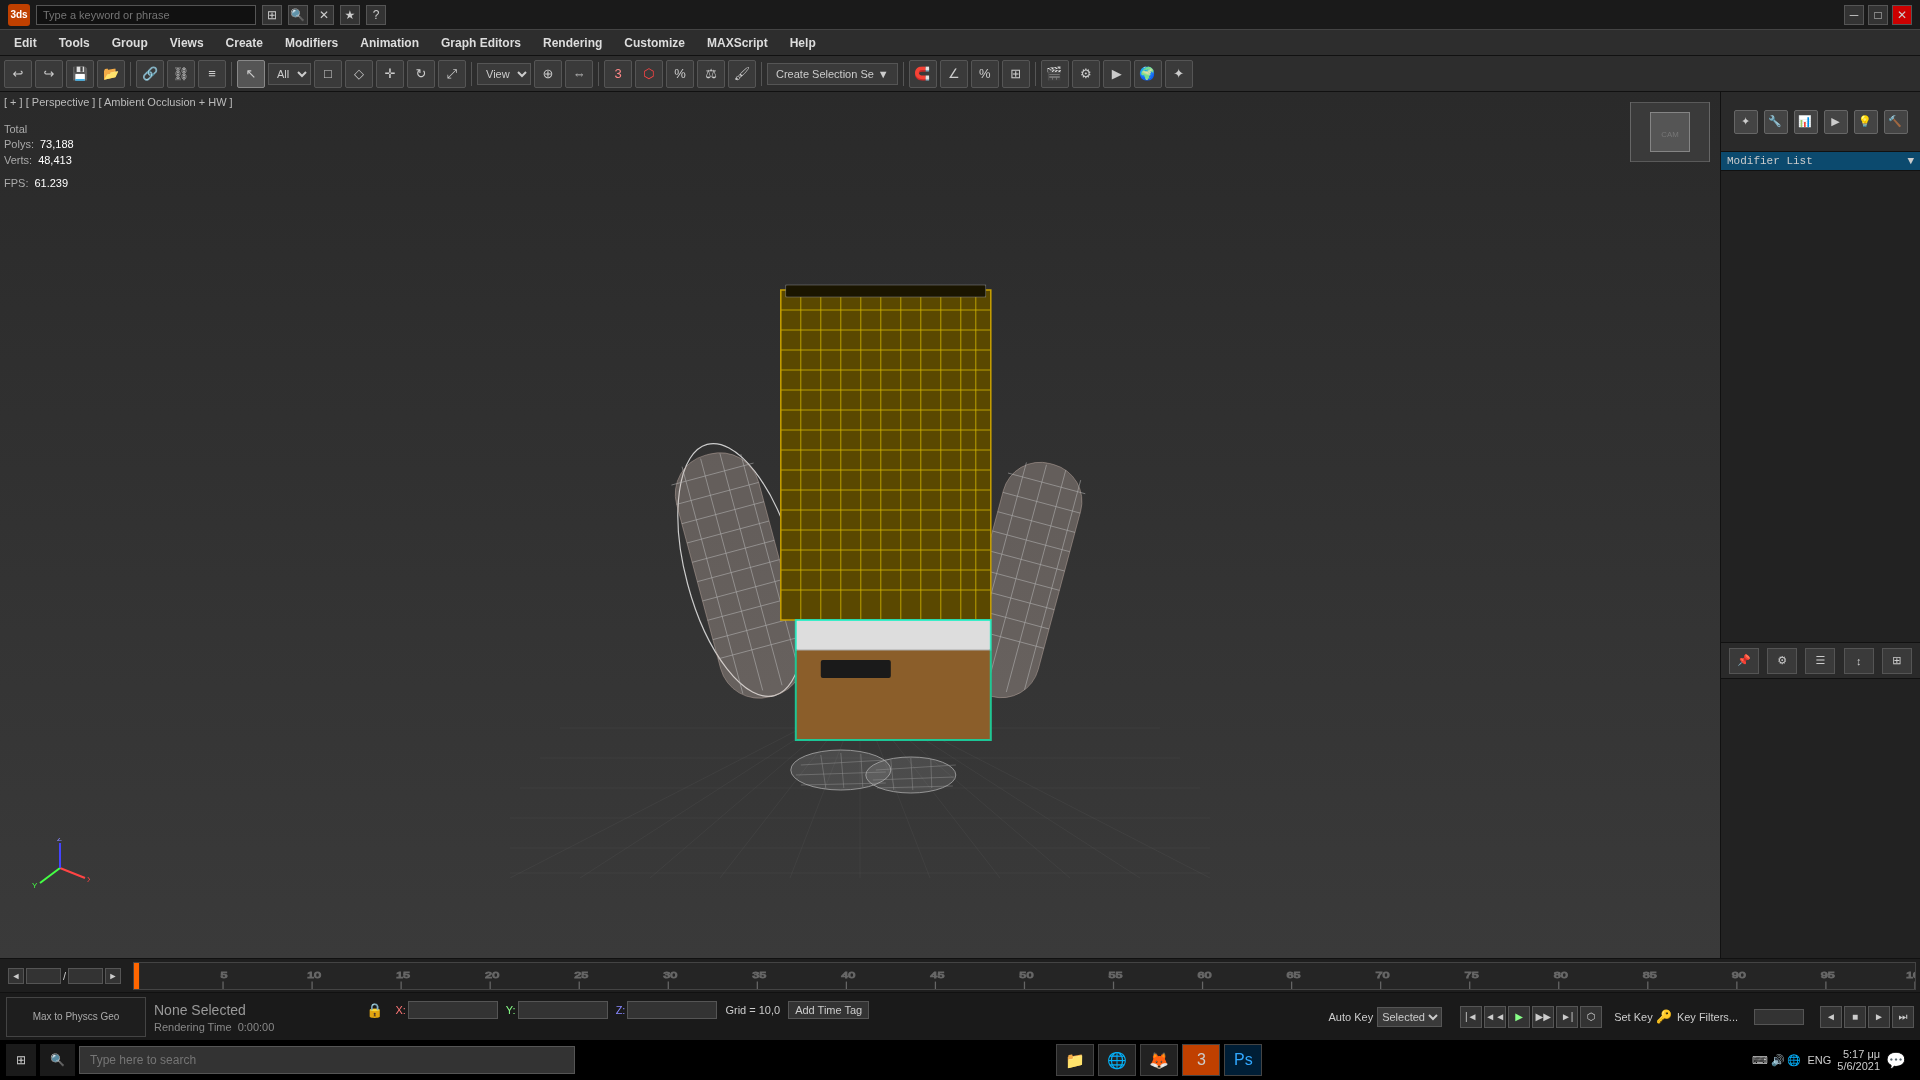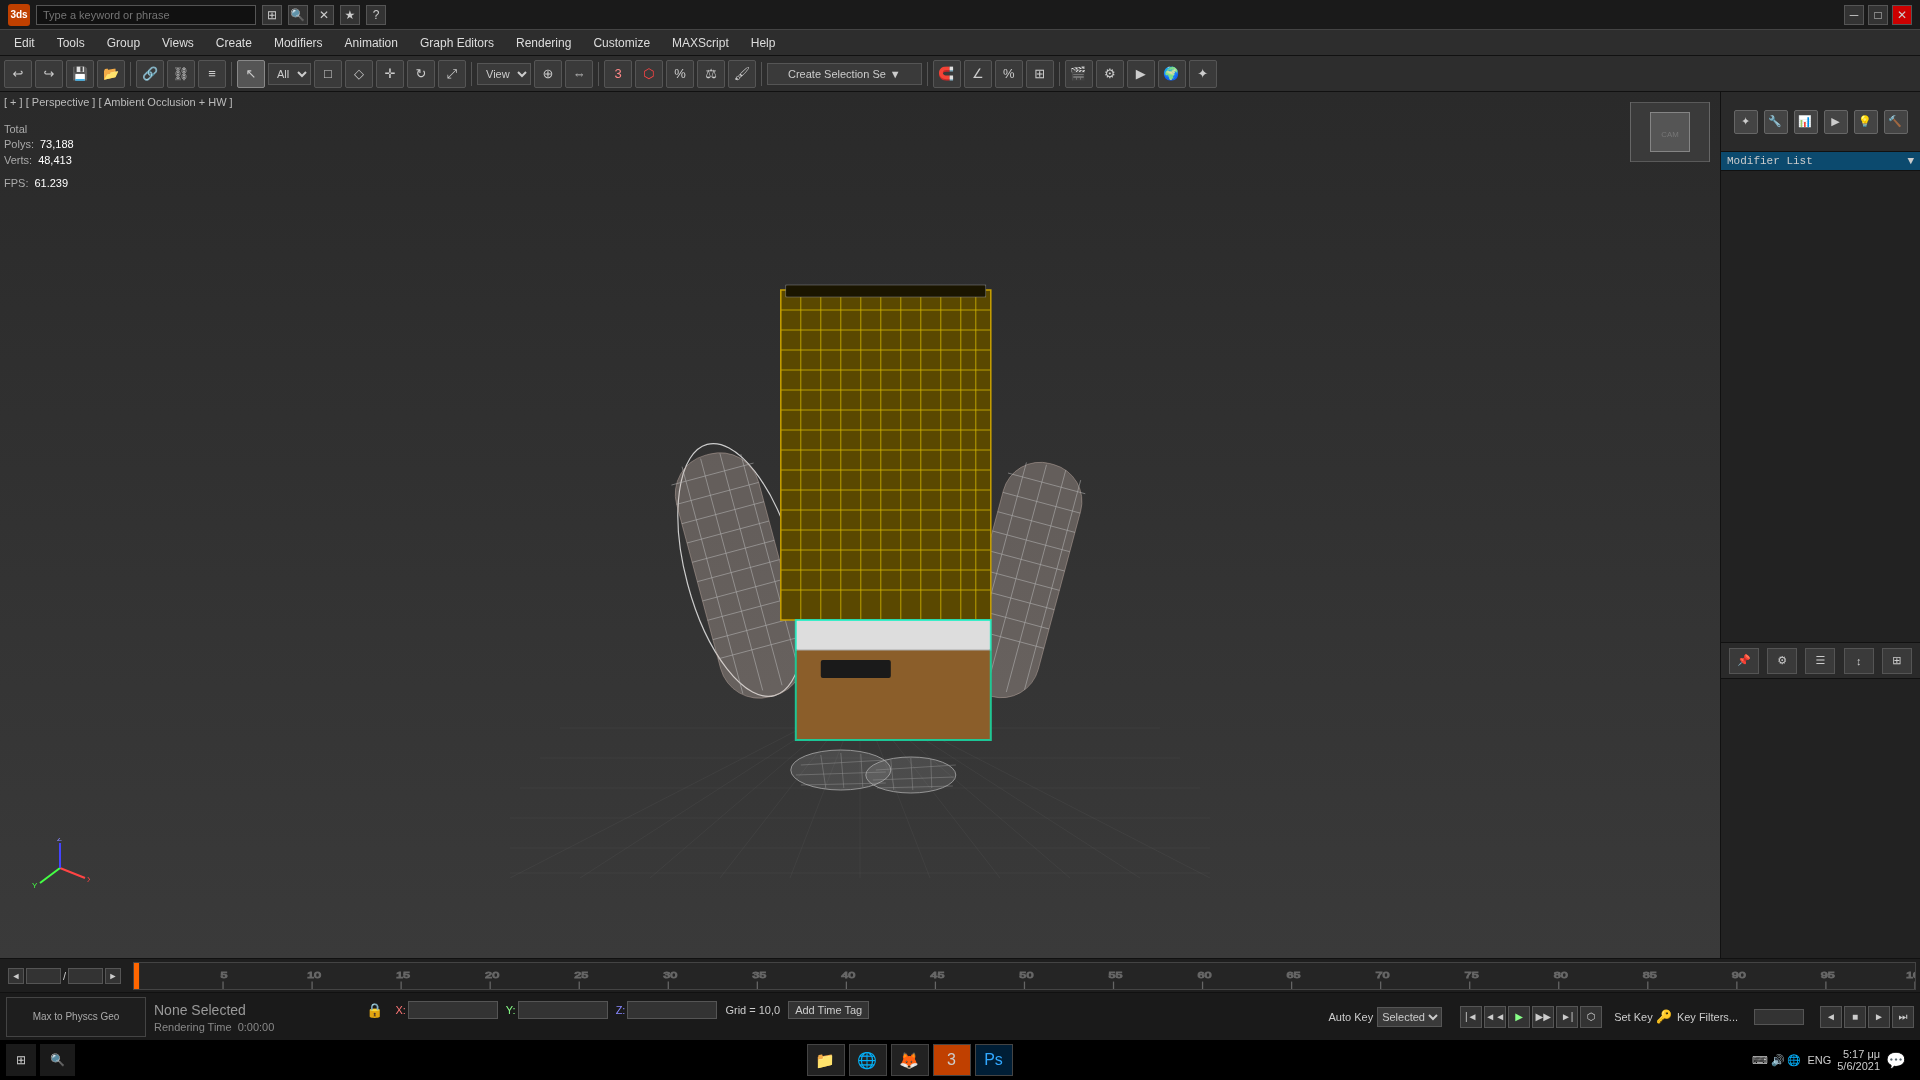--- a/index.html
+++ b/index.html
@@ -14,21 +14,21 @@
     #titlebar-left { display: flex; align-items: center; gap: 6px; }
     #titlebar-logo { width: 22px; height: 22px; background: #c04000; border-radius: 3px; display: flex; align-items: center; justify-content: center; color: white; font-weight: bold; font-size: 10px; }
     #titlebar-search { width: 220px; height: 20px; background: #111; border: 1px solid #555; color: #ccc; padding: 0 6px; font-size: 11px; }
     #titlebar-right { display: flex; align-items: center; gap: 4px; }
     .titlebar-btn { width: 20px; height: 20px; background: #333; border: 1px solid #555; color: #ccc; cursor: pointer; display: flex; align-items: center; justify-content: center; font-size: 12px; }
     .titlebar-btn.close { background: #c00; }
 
     
     #menubar {
       width: 100%; height: 26px; background: #2d2d2d; border-bottom: 1px solid #111;
-      display: flex; align-items: center; padding: 0 4px; gap: 2px;
+      display: flex; align-items: center; padding: 0 4px; gap: 2px; font-weight: bold;
     }
     .menu-item { padding: 2px 10px; cursor: pointer; color: #ddd; font-size: 12px; }
 
     
     #toolbar {
       width: 100%; height: 36px; background: #2d2d2d; border-bottom: 1px solid #111;
       display: flex; align-items: center; padding: 0 4px; gap: 3px;
     }
     .tb-btn {
       width: 28px; height: 28px; background: #3a3a3a; border: 1px solid #555;
@@ -38,21 +38,21 @@
     .tb-btn.active { background: #555; border-color: #888; }
     .tb-separator { width: 1px; height: 24px; background: #555; margin: 0 2px; }
     .tb-dropdown {
       height: 22px; background: #3a3a3a; border: 1px solid #555; color: #ccc;
       font-size: 11px; padding: 0 4px; cursor: pointer;
     }
 
     
     .tb-selection-set {
       height: 22px; background: #3a3a3a; border: 1px solid #555;
-      color: #ccc; font-size: 11px; padding: 0 20px; cursor: pointer;
+      color: #ccc; font-size: 11px; padding: 0 8px; cursor: pointer;
       display: flex; align-items: center; gap: 4px; white-space: nowrap;
     }
 
     
     #stats {
       position: absolute; top: 4px; left: 4px; color: #ccc; font-size: 11px; line-height: 1.4;
     }
     .stat-row { display: flex; gap: 6px; }
     .stat-label { color: #aaa; }
     .stat-value { color: #fff; }
@@ -578,20 +578,21 @@
       <div class="anim-btn">⏭</div>
     </div>
 
   </div>
 
   <div id="taskbar">
     <div class="taskbar-btn">⊞</div>
     <div class="taskbar-btn">
       <span>🔍</span>
     </div>
+    <input id="search-bar" type="text" placeholder="Type here to search" style="">
     <div class="spacer"></div>
 
     <div class="taskbar-app">📁</div>
     <div class="taskbar-app" style="color:#4488ff;">🌐</div>
     <div class="taskbar-app" style="color:#ff6600;">🦊</div>
     <div class="taskbar-app" style="background:#c04000;">3</div>
     <div class="taskbar-app" style="background:#001e36;color:#31a8ff;">Ps</div>
     <div class="spacer"></div>
 
     <div id="systray">

